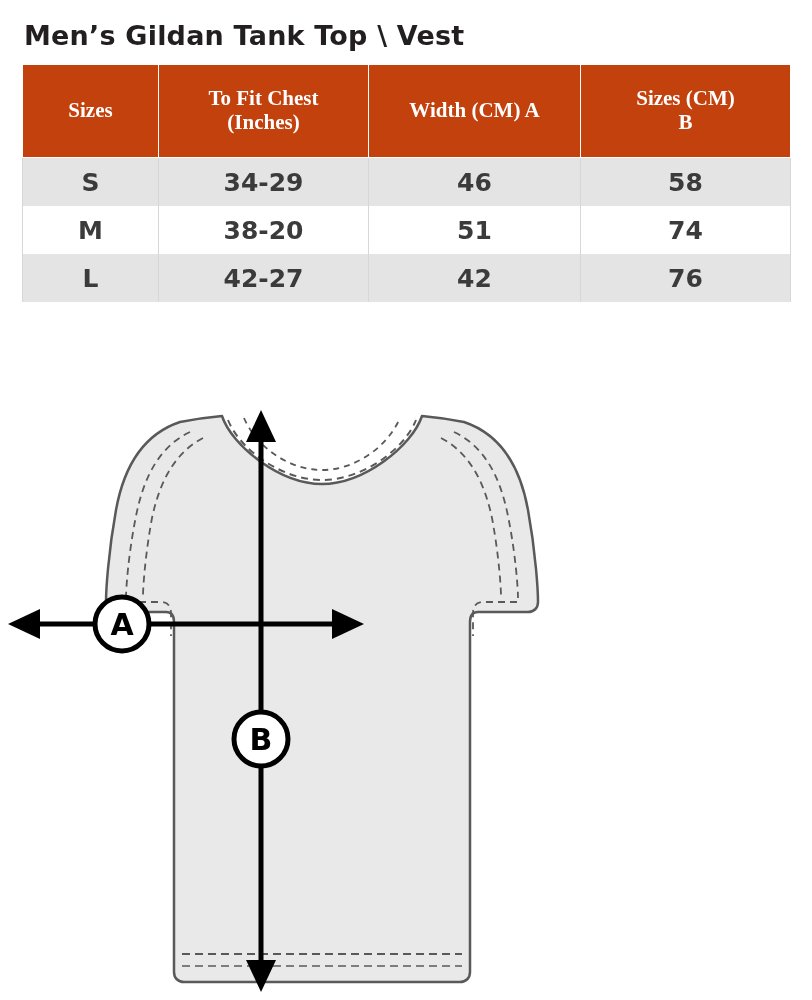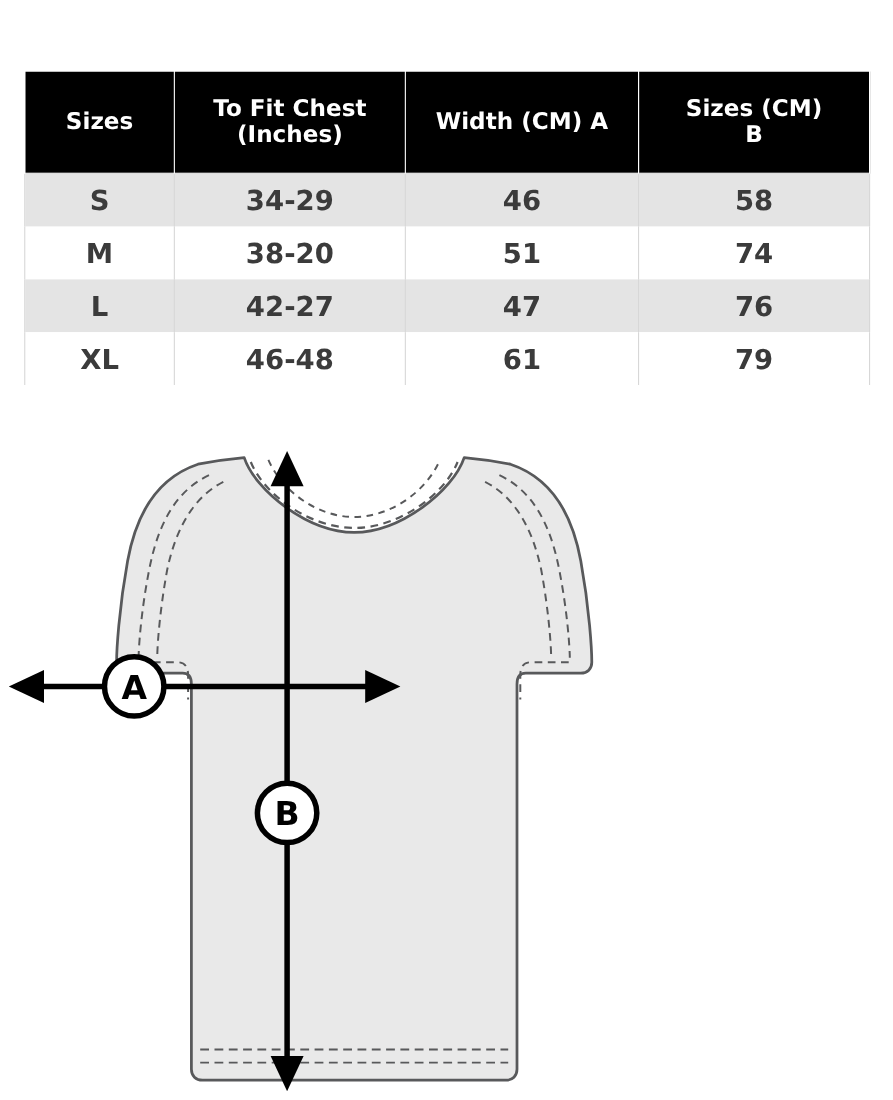--- a/index.html
+++ b/index.html
@@ -31,30 +31,31 @@
   }
   table.size-table {
     position: absolute;
     left: 22px;
     top: 64px;
     width: 768px;
     border-collapse: collapse;
     table-layout: fixed;
   }
   table.size-table th {
-    background: #000000;
+    background: #c2410c;
     color: #ffffff;
     font-size: 21px;
     font-weight: bold;
     text-align: center;
     padding: 10px 4px;
     line-height: 1.12;
     border: 1px solid #ffffff;
     vertical-align: middle;
     height: 72px;
+    font-family: Liberation Serif, serif;
   }
   table.size-table td {
     font-size: 25px;
     font-weight: bold;
     text-align: center;
     color: #3b3b3b;
     height: 48px;
     padding: 0;
     border-left: 1px solid #d7d7d7;
     border-right: 1px solid #d7d7d7;
@@ -89,20 +90,21 @@
     font-size: 30px;
     font-weight: bold;
     fill: #000000;
   }
 </style>
 </head>
 <body>
 
 <div class="page">
 
+  <div class="title">Men’s Gildan Tank Top \ Vest</div>
 
   <table class="size-table">
     <colgroup>
       <col class="c1">
         <col class="c2">
         <col class="c3">
         <col class="c4">
     </colgroup>
     <thead>
       <tr>
@@ -131,28 +133,22 @@
       </tr>
       <tr class="even">
         <td>M</td>
         <td>38-20</td>
         <td>51</td>
         <td>74</td>
       </tr>
       <tr class="odd">
         <td>L</td>
         <td>42-27</td>
-        <td>47</td>
+        <td>42</td>
         <td>76</td>
-      </tr>
-      <tr class="even">
-        <td>XL</td>
-        <td>46-48</td>
-        <td>61</td>
-        <td>79</td>
       </tr>
     </tbody>
   </table>
 
   <div class="diagram">
     <svg width="812" height="594" viewBox="0 0 812 594" xmlns="http://www.w3.org/2000/svg">
 
       <g>
         <path d="M180,16
                  C180,16 200,12 222,10

